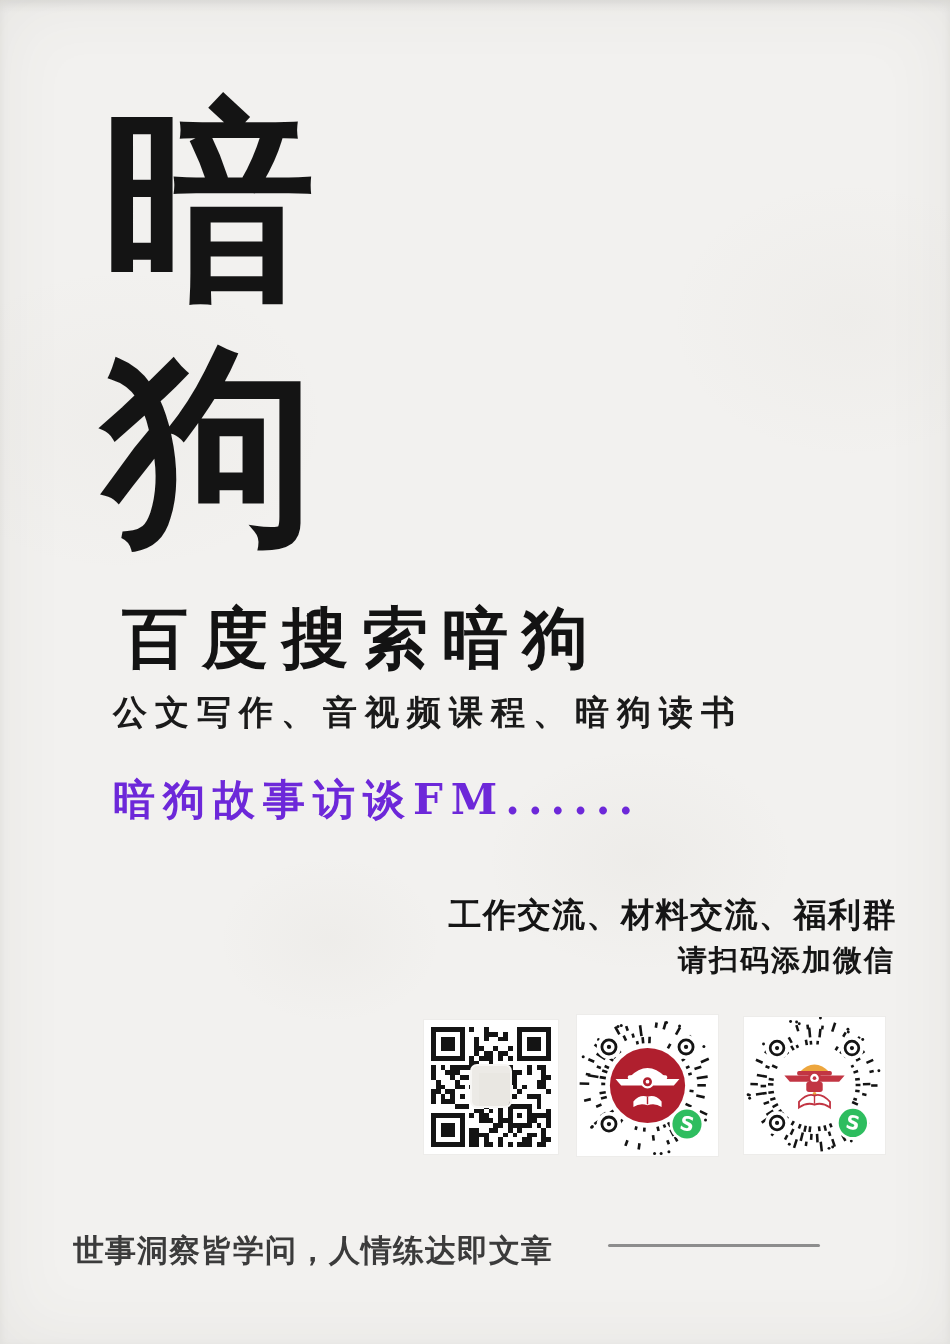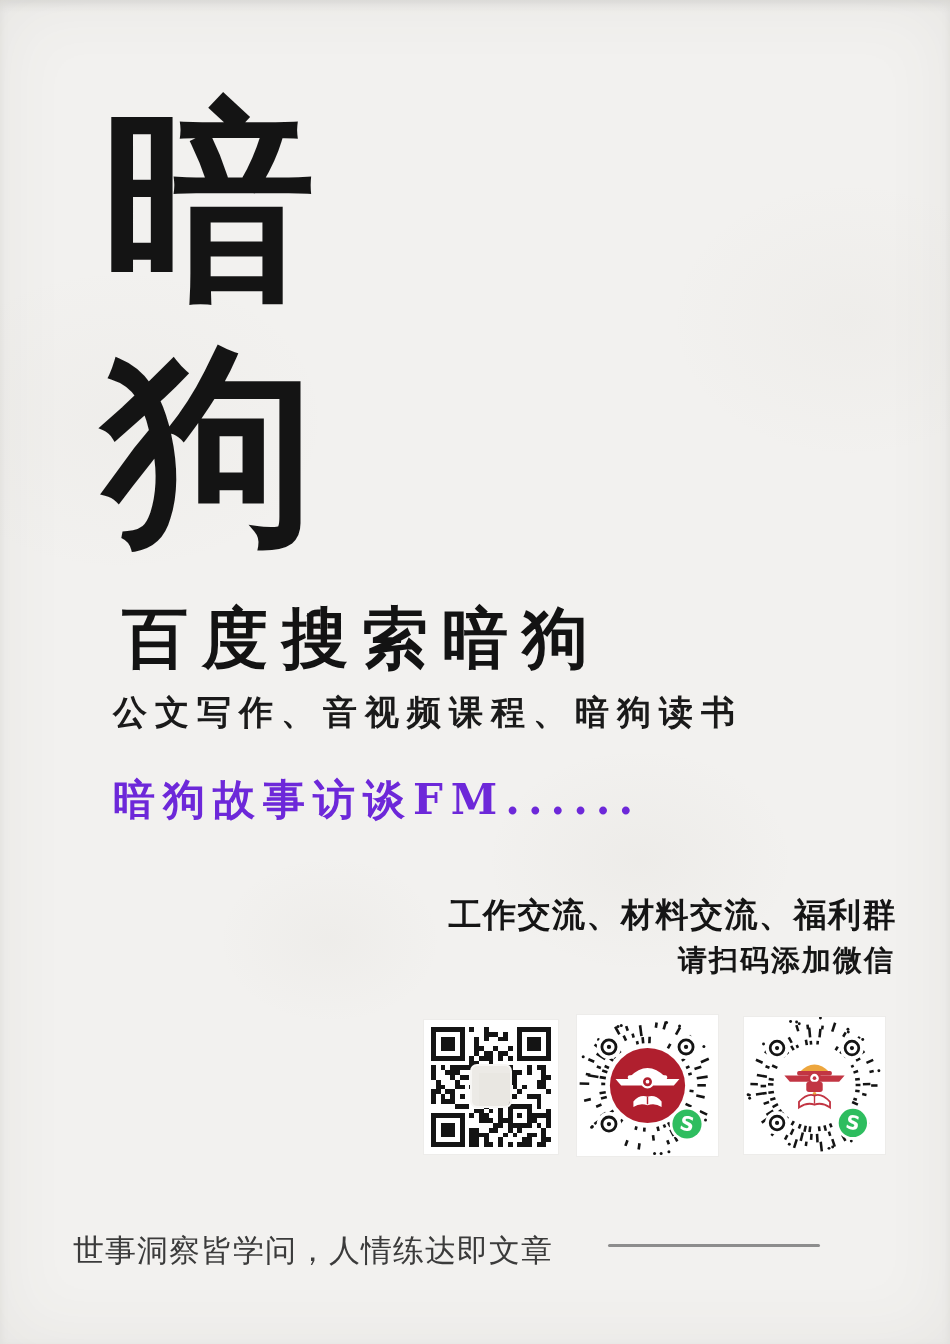--- a/index.html
+++ b/index.html
@@ -69,21 +69,21 @@
   #card-red{left:577px;top:1015px;width:141px;height:141px;}
   #card-gold{left:744px;top:1017px;width:141px;height:137px;}
   .dog-photo{
     position:absolute;left:48px;top:46px;width:38px;height:40px;
     border-radius:5px;overflow:hidden;background:#eceae6;
     box-shadow:0 0 0 2px #f7f6f4;
   }
   .dog-photo svg{width:100%;height:100%;display:block;}
   .footer-quote{
     left:73px;top:1230px;
-    font-size:31px;font-weight:400;letter-spacing:1px;
+    font-size:31px;font-weight:700;letter-spacing:1px;
     color:#3b3b3b;white-space:nowrap;
   }
   .footer-divider{
     left:608px;top:1244px;width:212px;height:3px;
     background:#8d8d8d;border-radius:2px;
   }
 </style>
 </head>
 <body>
 

